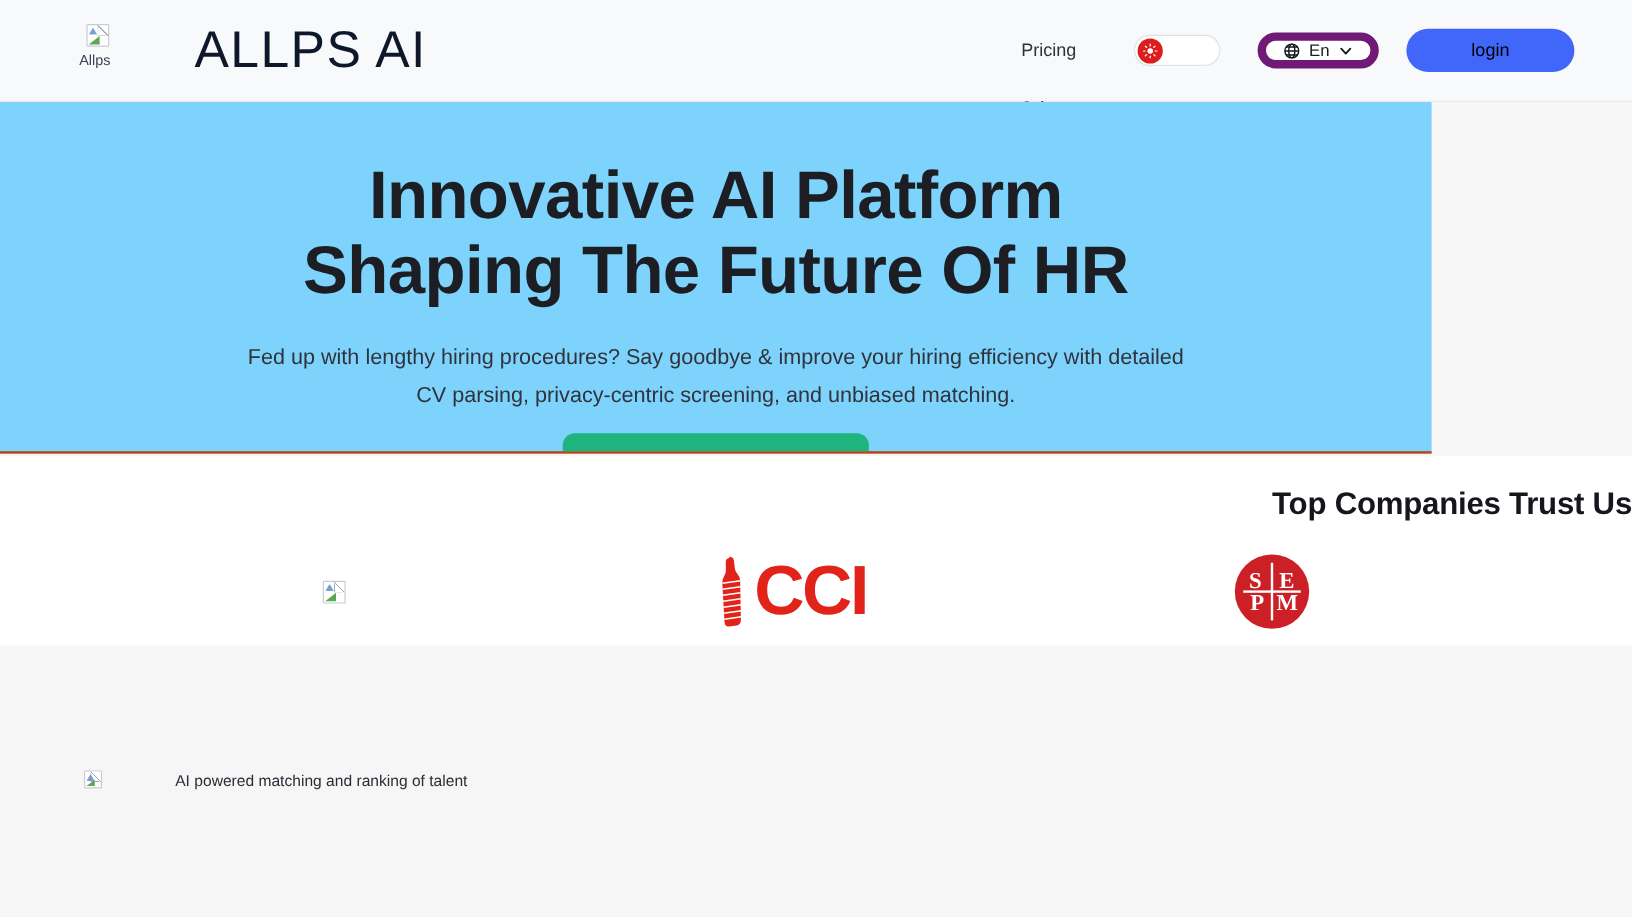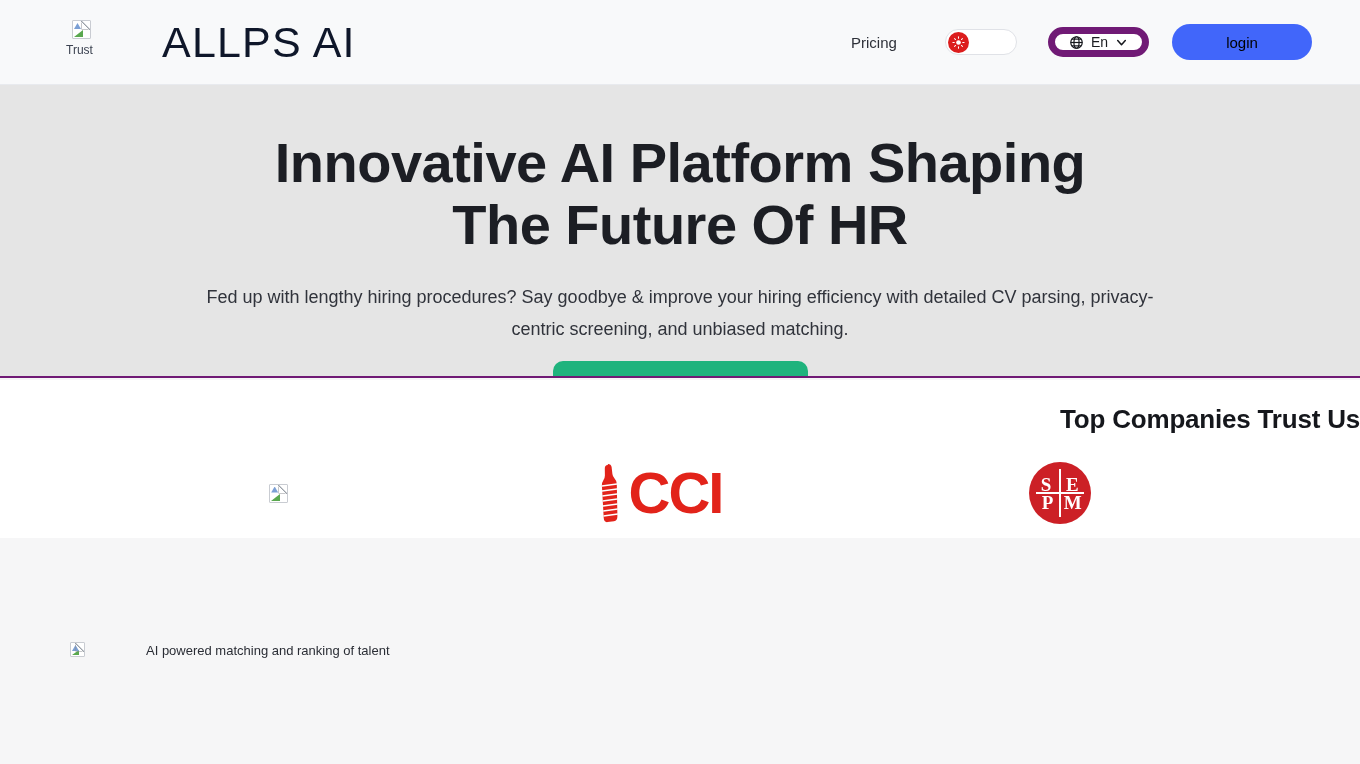--- a/index.html
+++ b/index.html
@@ -197,24 +197,24 @@
     display: flex;
     align-items: center;
     justify-content: center;
     flex: none;
   }
 
   
   .hero {
     position: absolute;
     top: 85px; left: 0;
-    width: 1360px;
+    width: 1193px;
     height: 293px;
-    background: #e5e5e5;
-    border-bottom: 2px solid #701a75;
+    background: #7dd3fc;
+    border-bottom: 2px solid #c2410c;
     overflow: hidden;
     text-align: center;
   }
 
   .hero-title {
     margin-top: 47px;
     font-size: 56px;
     line-height: 62px;
     font-weight: 700;
     letter-spacing: -0.5px;
@@ -373,21 +373,21 @@
 <div class="page">
 
   <header class="header">
 
     <div class="brand">
       <div class="brand-logo-wrap">
         <span class="broken-img">
           <span class="sky"></span>
             <span class="tear"></span>
         </span>
-        <span class="brand-alt">Trust</span>
+        <span class="brand-alt">Allps</span>
       </div>
       <div class="brand-name">ALLPS AI</div>
     </div>
 
     <nav class="nav">
 
       <div class="nav-links">
         <a class="nav-link">Home</a>
         <a class="nav-link">Pricing</a>
         <a class="nav-link">Jobs</a>

